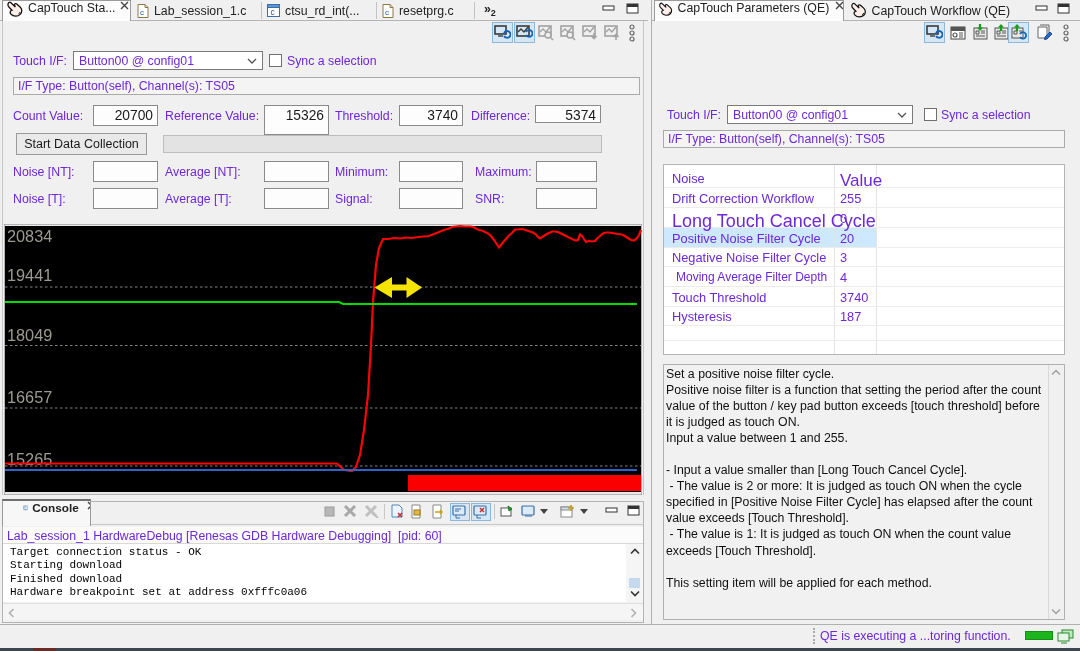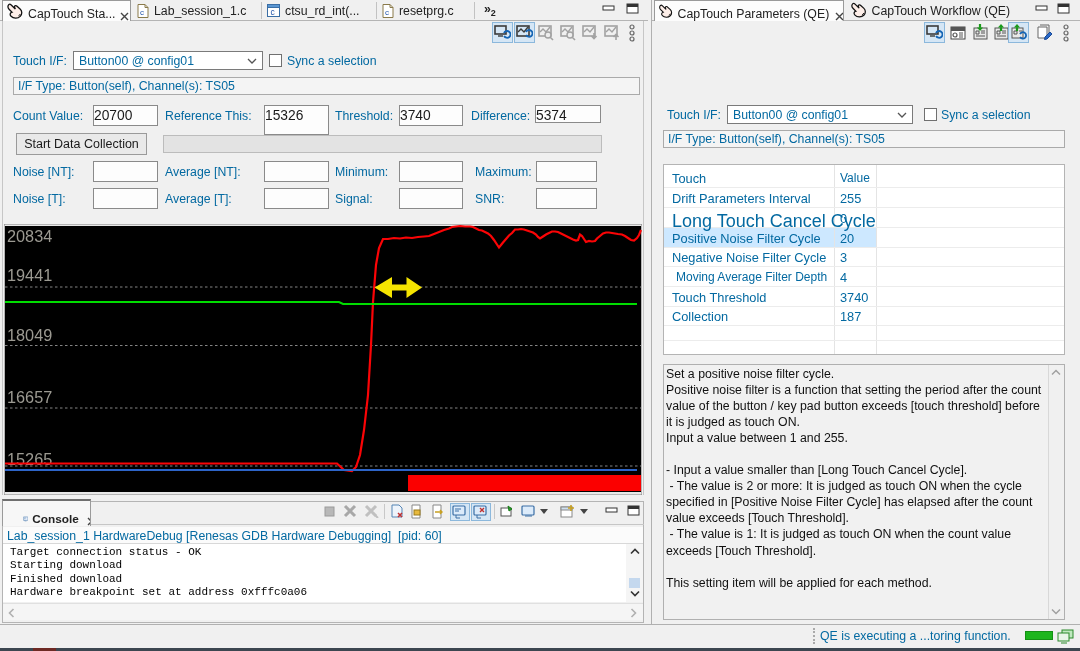--- a/index.html
+++ b/index.html
@@ -1,23 +1,23 @@
 <!DOCTYPE html>
 <html><head><meta charset="utf-8">
 <style>
 *{margin:0;padding:0;box-sizing:border-box}
 html,body{width:1080px;height:651px;overflow:hidden}
 body{background:#f0f0f0;font-family:"Liberation Sans",sans-serif;color:#1a1a1a;position:relative}
 .ab{position:absolute}
 .tabtxt{font-size:12.3px;color:#222;white-space:nowrap}
-.lbl{font-size:12.3px;color:#0369a1;white-space:nowrap}
-.fld{position:absolute;background:#fdfdfd;border:1px solid #8a8a8a;font-size:13px;padding:2px 4px 12px 0}
+.lbl{font-size:12.3px;color:#6d28d9;white-space:nowrap}
+.fld{position:absolute;background:#fdfdfd;border:1px solid #8a8a8a;font-size:13px;text-align:right;padding:2px 4px 12px 0}
 .tabline{position:absolute;top:20px;height:1px;background:#b4b4b4}
 .vline{position:absolute;top:2px;height:17px;width:1px;background:#c2c2c2}
-.activetab{position:absolute;top:0px;height:21px;background:#fcfcfc;border:1px solid #9a9a9a;border-bottom:none;display:flex;align-items:flex-end}
+.activetab{position:absolute;top:0px;height:21px;background:#fcfcfc;border:1px solid #9a9a9a;border-bottom:none;display:flex;align-items:flex-start}
 .itab{position:absolute;top:1px;height:19px;display:flex;align-items:center}
 .hlbox{position:absolute;width:21px;height:21px;background:#d5e6f5;border:1px solid #8cb8dc}
 </style></head>
 <body>
 
 
 <div class="tabline" style="left:0;width:648px"></div>
 <div class="activetab" style="left:2px;width:129px;padding-left:3px">
   <svg width="18" height="18" viewBox="0 0 16.6 16.6">
       <path d="M2.7 1.3 C1.4 2.5 1.5 4.4 2.8 5.7 L5.6 8.5 C5.0 8.6 4.4 9.0 4.1 9.6 C3.7 10.4 3.9 11.4 4.7 12.2 C6.8 14.3 10.9 14.5 13.1 12.3 C15.0 10.4 15.0 7.5 13.2 5.8 L10.2 3.0 C9.4 2.3 8.5 2.2 8.1 2.7 C7.8 3.1 7.8 3.7 8.1 4.4 L8.6 5.6 L4.8 1.8 C4.1 1.1 3.3 0.8 2.7 1.3 Z" fill="#fdeee8" stroke="#111" stroke-width="1.2"></path>
@@ -120,21 +120,21 @@
 <div class="ab" style="left:269px;top:54px;width:13px;height:13px;background:#fff;border:1px solid #707070"></div>
 <div class="ab lbl" style="left:287px;top:54px">Sync a selection</div>
 
 
 <div class="ab" style="left:13px;top:77px;width:627px;height:18px;background:#f4f4f4;border:1px solid #aaa"></div>
 <div class="ab lbl" style="left:18px;top:79px">I/F Type: Button(self), Channel(s): TS05</div>
 
 
 <div class="ab lbl" style="left:13px;top:109px">Count Value:</div>
 <div class="fld" style="left:93px;top:105px;width:65px;height:21px;font-size:13.8px">20700</div>
-<div class="ab lbl" style="left:165px;top:109px">Reference This:</div>
+<div class="ab lbl" style="left:165px;top:109px">Reference Value:</div>
 <div class="fld" style="left:264px;top:105px;width:65px;height:30px;font-size:13.8px">15326</div>
 <div class="ab lbl" style="left:335px;top:109px">Threshold:</div>
 <div class="fld" style="left:399px;top:105px;width:64px;height:21px;font-size:13.8px">3740</div>
 <div class="ab lbl" style="left:471px;top:109px">Difference:</div>
 <div class="fld" style="left:535px;top:105px;width:66px;height:18px;font-size:13.8px">5374</div>
 
 
 <div class="ab" style="left:16px;top:133px;width:131px;height:22px;background:#e9e9e9;border:1px solid #9a9a9a;text-align:center;font-size:12.5px;padding-top:3px">Start Data Collection</div>
 <div class="ab" style="left:163px;top:135px;width:439px;height:18px;background:#e3e3e3;border:1px solid #bcbcbc"></div>
 
@@ -373,35 +373,35 @@
 <div class="ab" style="left:876px;top:165px;width:1px;height:189px;background:#e4e4e4"></div>
 <div class="ab" style="left:664px;top:187px;width:400px;height:1px;background:#ececec"></div>
 <div class="ab" style="left:664px;top:207px;width:400px;height:1px;background:#ececec"></div>
 <div class="ab" style="left:664px;top:227px;width:400px;height:1px;background:#ececec"></div>
 <div class="ab" style="left:664px;top:247px;width:400px;height:1px;background:#ececec"></div>
 <div class="ab" style="left:664px;top:266px;width:400px;height:1px;background:#ececec"></div>
 <div class="ab" style="left:664px;top:286px;width:400px;height:1px;background:#ececec"></div>
 <div class="ab" style="left:664px;top:306px;width:400px;height:1px;background:#ececec"></div>
 <div class="ab" style="left:664px;top:325px;width:400px;height:1px;background:#ececec"></div>
 <div class="ab" style="left:664px;top:340px;width:400px;height:1px;background:#ececec"></div>
-<div class="ab lbl" style="left:672px;top:171px;font-size:12.8px">Touch</div>
-<div class="ab lbl" style="left:840px;top:171px;font-size:12px">Value</div>
-<div class="ab lbl" style="left:672px;top:191px;font-size:12.8px">Drift Parameters Interval</div>
+<div class="ab lbl" style="left:672px;top:171px;font-size:12.8px">Noise</div>
+<div class="ab lbl" style="left:840px;top:171px;font-size:17px">Value</div>
+<div class="ab lbl" style="left:672px;top:191px;font-size:12.8px">Drift Correction Workflow</div>
 <div class="ab lbl" style="left:840px;top:191px;font-size:12.8px">255</div>
 <div class="ab lbl" style="left:672px;top:211px;font-size:18px">Long Touch Cancel Cycle</div>
 <div class="ab lbl" style="left:840px;top:211px;font-size:12.8px">0</div>
 <div class="ab lbl" style="left:672px;top:231px;font-size:12.8px">Positive Noise Filter Cycle</div>
 <div class="ab lbl" style="left:840px;top:231px;font-size:12.8px">20</div>
 <div class="ab lbl" style="left:672px;top:250px;font-size:12.8px">Negative Noise Filter Cycle</div>
 <div class="ab lbl" style="left:840px;top:250px;font-size:12.8px">3</div>
 <div class="ab lbl" style="left:676px;top:270px;font-size:12px">Moving Average Filter Depth</div>
 <div class="ab lbl" style="left:840px;top:270px;font-size:12.8px">4</div>
 <div class="ab lbl" style="left:672px;top:290px;font-size:12.8px">Touch Threshold</div>
 <div class="ab lbl" style="left:840px;top:290px;font-size:12.8px">3740</div>
-<div class="ab lbl" style="left:672px;top:309px;font-size:12.8px">Collection</div>
+<div class="ab lbl" style="left:672px;top:309px;font-size:12.8px">Hysteresis</div>
 <div class="ab lbl" style="left:840px;top:309px;font-size:12.8px">187</div>
 
 
 <div class="ab" style="left:663px;top:364px;width:402px;height:256px;background:#f1f1f1;border:1px solid #b0b0b0"></div>
 <div class="ab" style="left:666px;top:366px;width:392px;font-size:12.3px;line-height:16.05px;color:#111;white-space:nowrap">Set a positive noise filter cycle.<br>Positive noise filter is a function that setting the period after the count<br>value of the button / key pad button exceeds [touch threshold] before<br>it is judged as touch ON.<br>Input a value between 1 and 255.<br><br>- Input a value smaller than [Long Touch Cancel Cycle].<br>&nbsp;- The value is 2 or more: It is judged as touch ON when the cycle<br>specified in [Positive Noise Filter Cycle] has elapsed after the count<br>value exceeds [Touch Threshold].<br>&nbsp;- The value is 1: It is judged as touch ON when the count value<br>exceeds [Touch Threshold].<br><br>This setting item will be applied for each method.</div>
 <div class="ab" style="left:1048px;top:365px;width:16px;height:254px;background:#f0f0f0;border-left:1px solid #d8d8d8"></div>
 <svg class="ab" style="left:1051px;top:369px" width="10" height="7">
     <path d="M1 5.5 L5 1.5 L9 5.5" fill="none" stroke="#a0a0a0" stroke-width="1.5"></path>
   </svg>
 <svg class="ab" style="left:1051px;top:608px" width="10" height="7">

